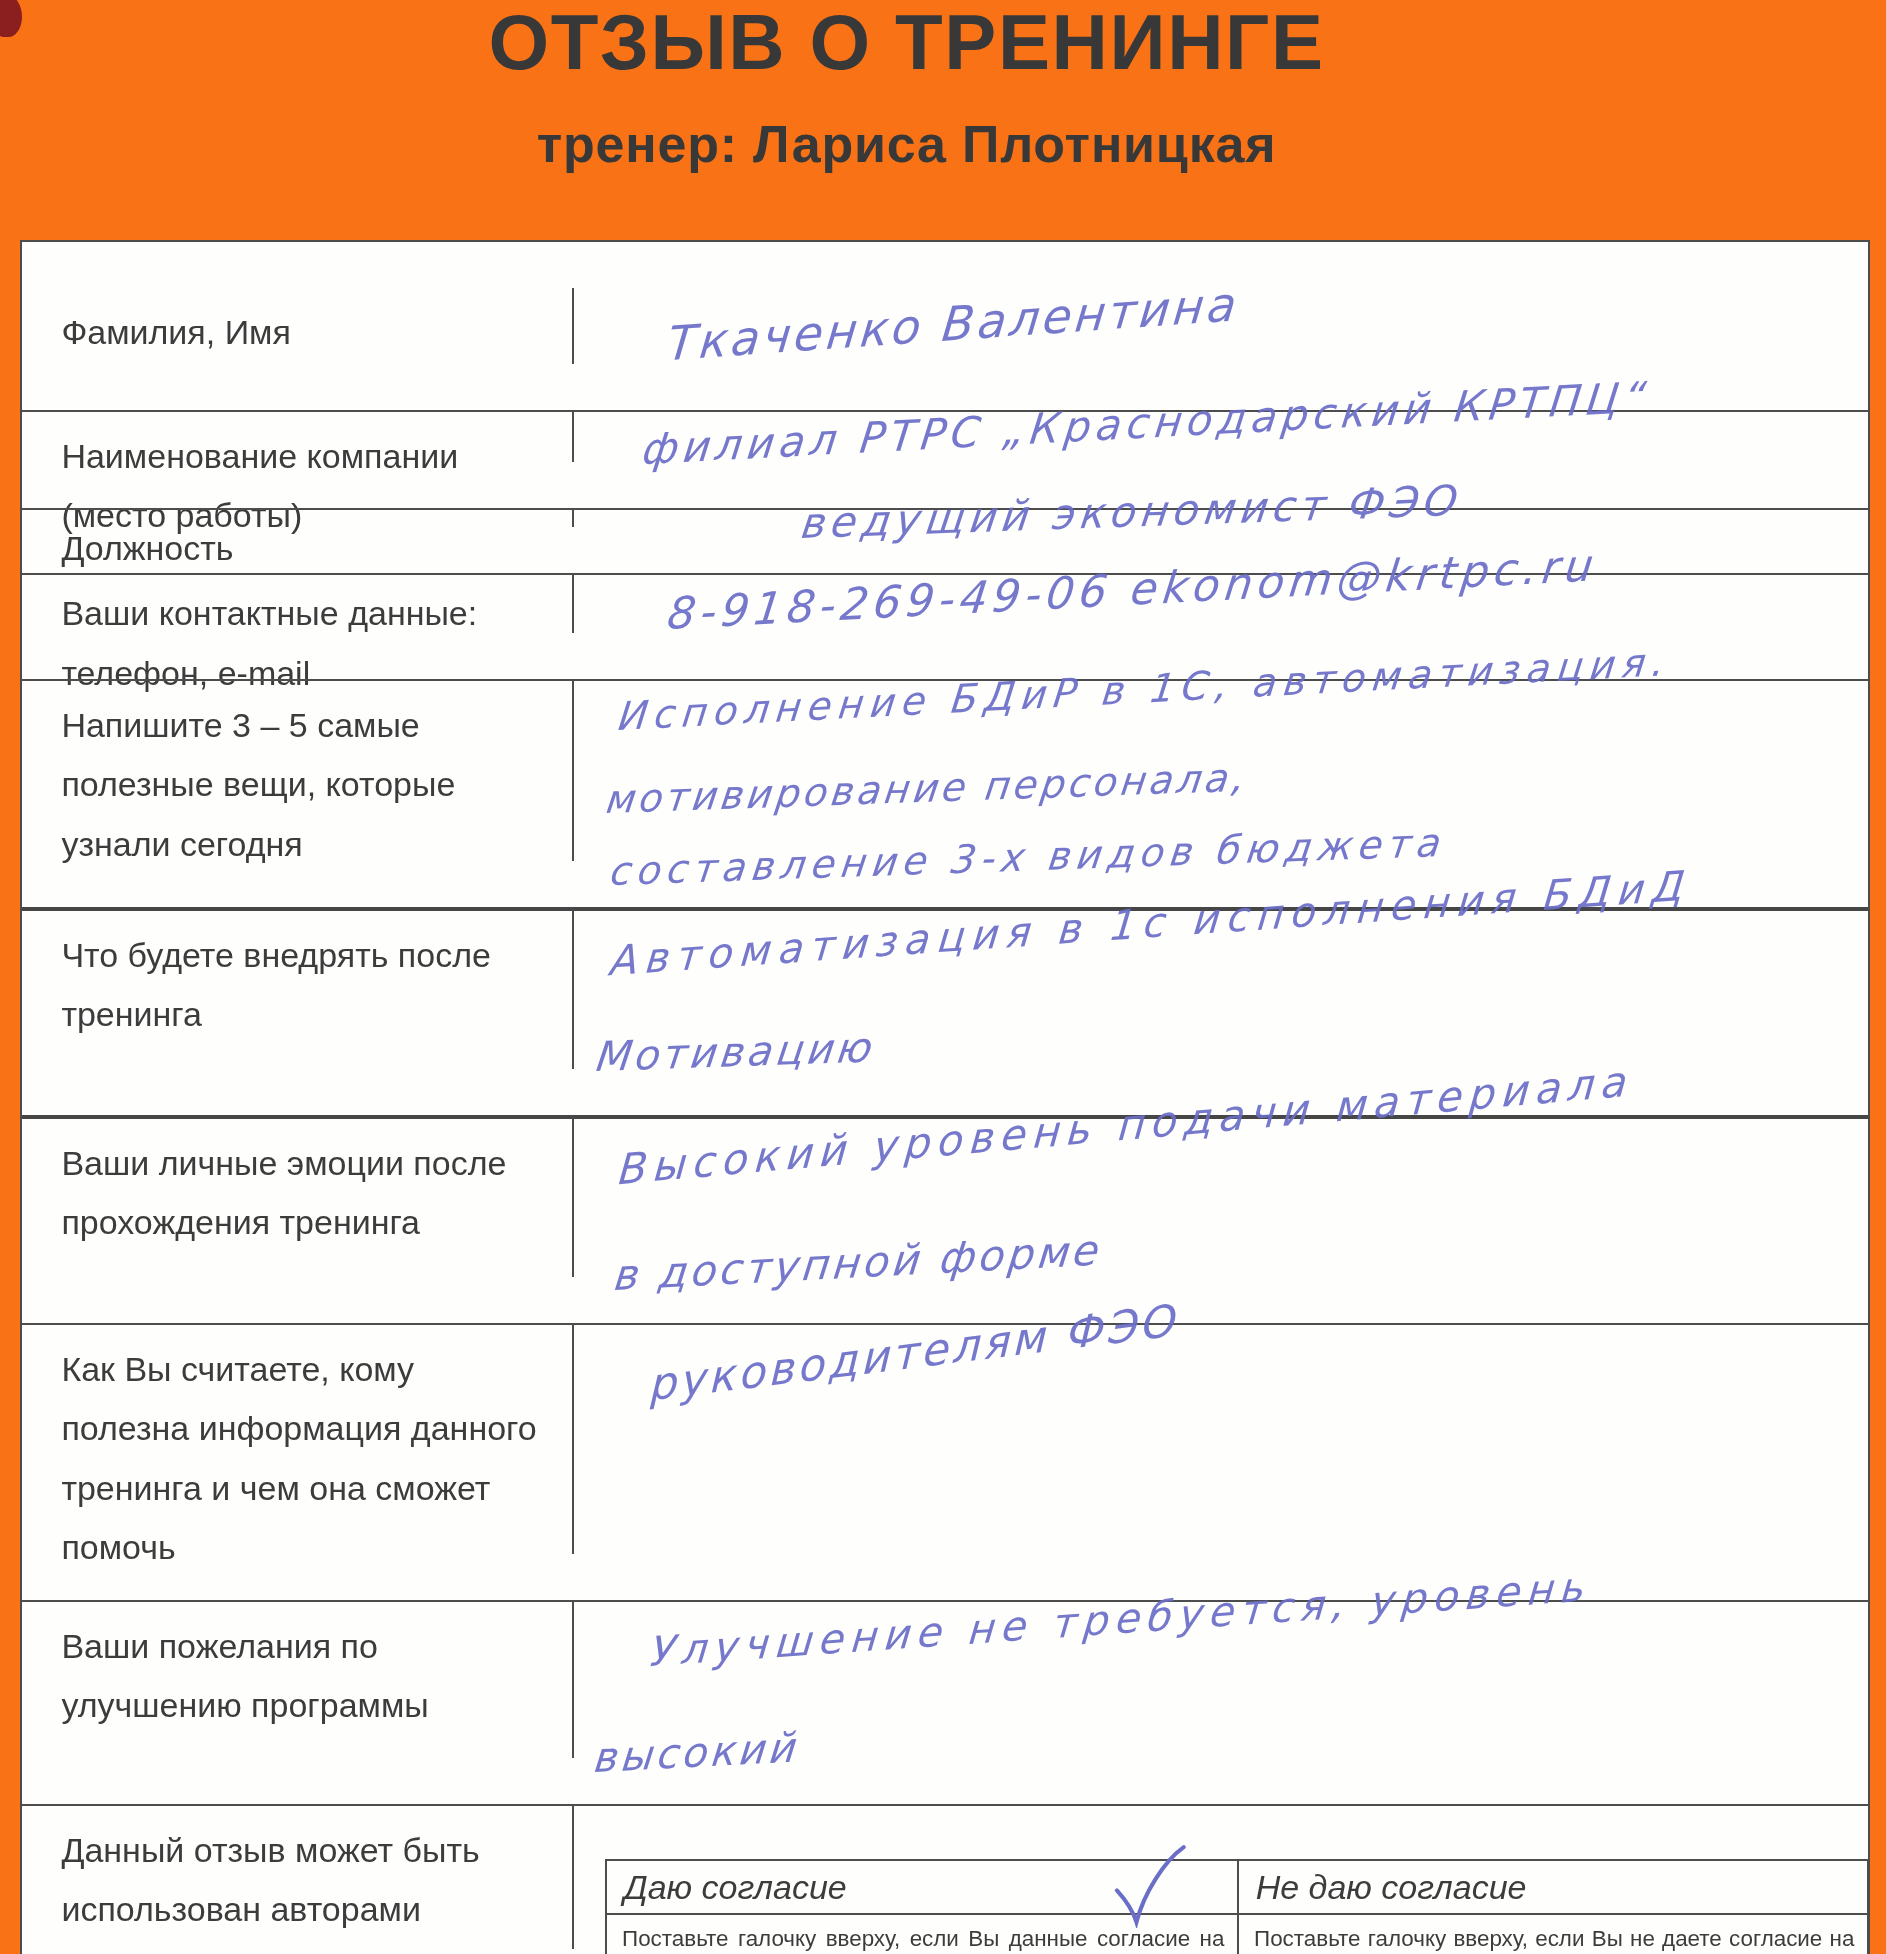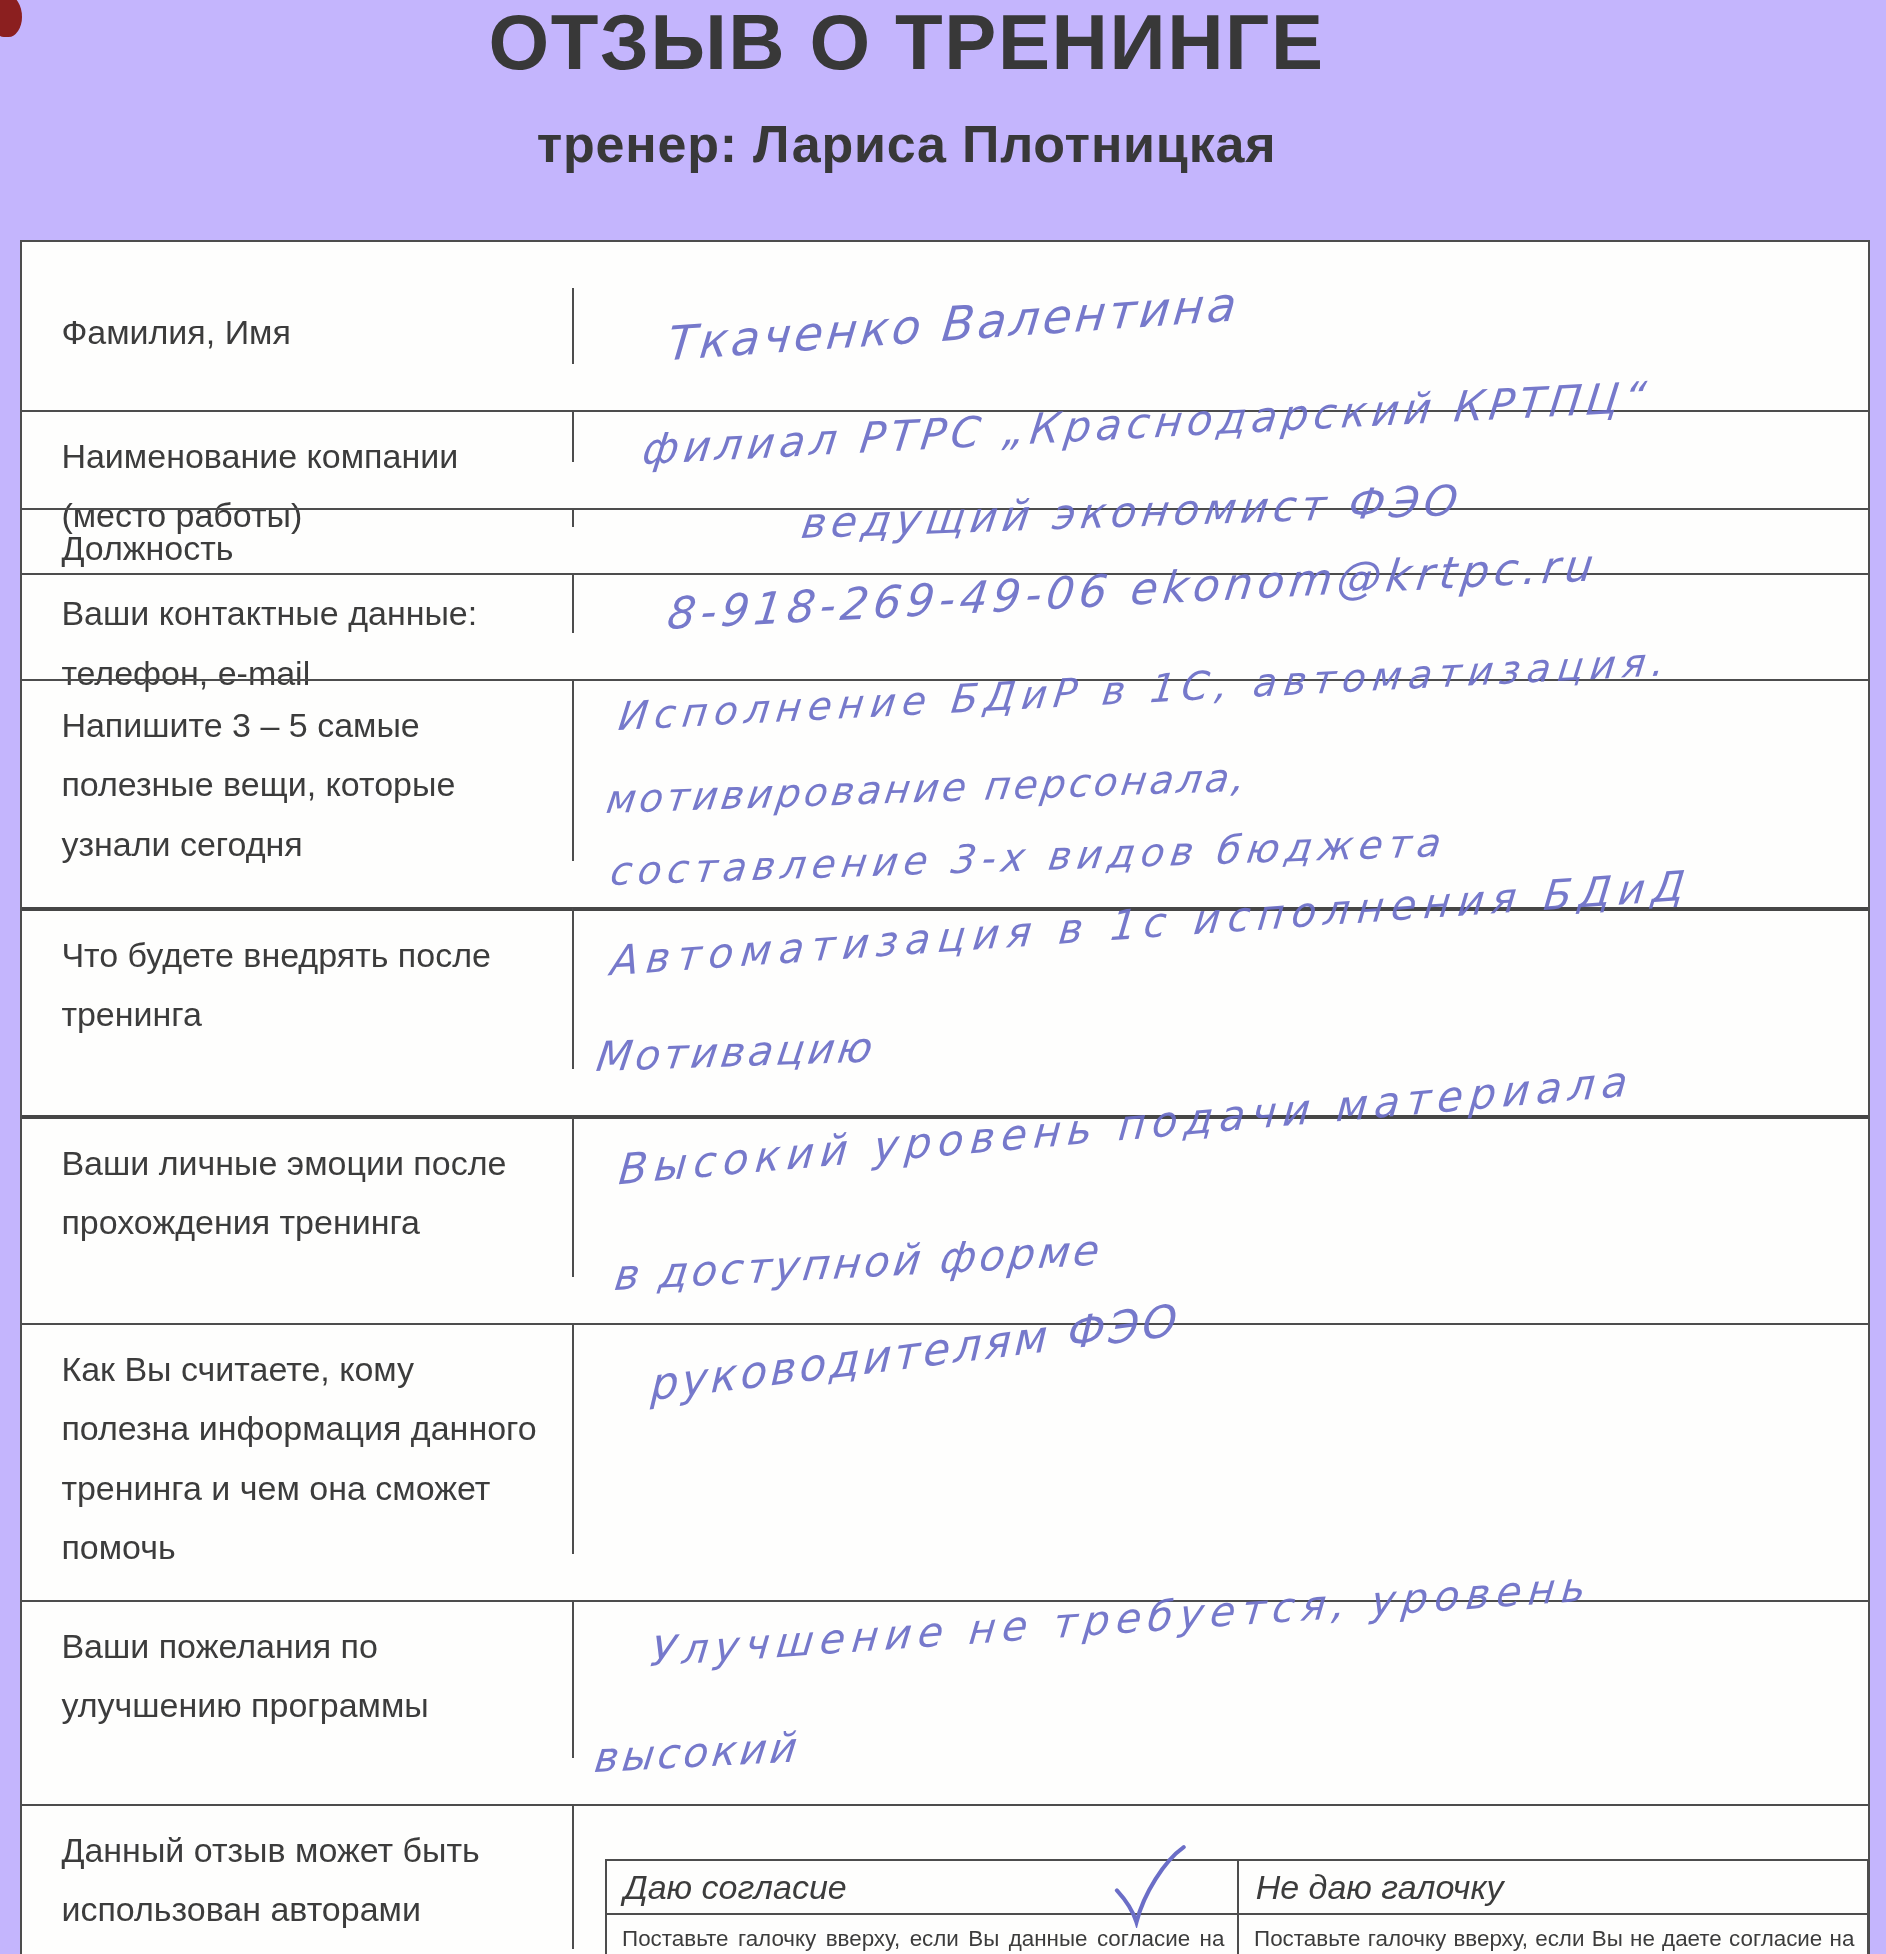--- a/index.html
+++ b/index.html
@@ -4,21 +4,21 @@
 <style>
   :root{
     --ink:#6b6ec7;
     --txt:#3c3c3c;
     --line:#4d4d4d;
   }
   html,body{margin:0;padding:0;background:#e9e9e9;}
   .page{
     position:relative;
     width:1887px;height:1955px;
-    background:#c4b5fd;
+    background:#f97316;
     font-family:"Liberation Sans", sans-serif;
     overflow:hidden;
   }
   
   .corner-mark{
     position:absolute;left:-6.5px;top:-4.9px;width:28px;height:42px;
     background:#8b1f1f;border-radius:0 60% 55% 40%;
   }
   .title{
     position:absolute;top:0;left:0;right:0;
@@ -169,21 +169,21 @@
     <div class="c lbl bt">Данный отзыв может быть использован авторами тренинга для размещения на сайтах</div>
     <div class="c val bt">
       <div class="consent">
         <div class="hdr">
           <span>Даю согласие</span>
           <svg class="checkmark" viewBox="0 0 92 104" xmlns="http://www.w3.org/2000/svg">
             <path d="M6 58 C 17 70, 26 84, 30 97 C 39 62, 64 22, 88 5" fill="none" stroke="#6b6ec7" stroke-width="5" stroke-linecap="round"></path>
           </svg>
         </div>
         <div class="hdr rcol">
-          <span>Не даю галочку</span>
+          <span>Не даю согласие</span>
         </div>
         <div class="note">Поставьте галочку вверху, если Вы данные согласие на размещение отзыва</div>
         <div class="note rcol">Поставьте галочку вверху, если Вы не даете согласие на программы отзыва</div>
       </div>
     </div>
 
     <div class="c lbl bt-heavy"></div>
     <div class="c val bt-heavy"></div>
 
   </div>

